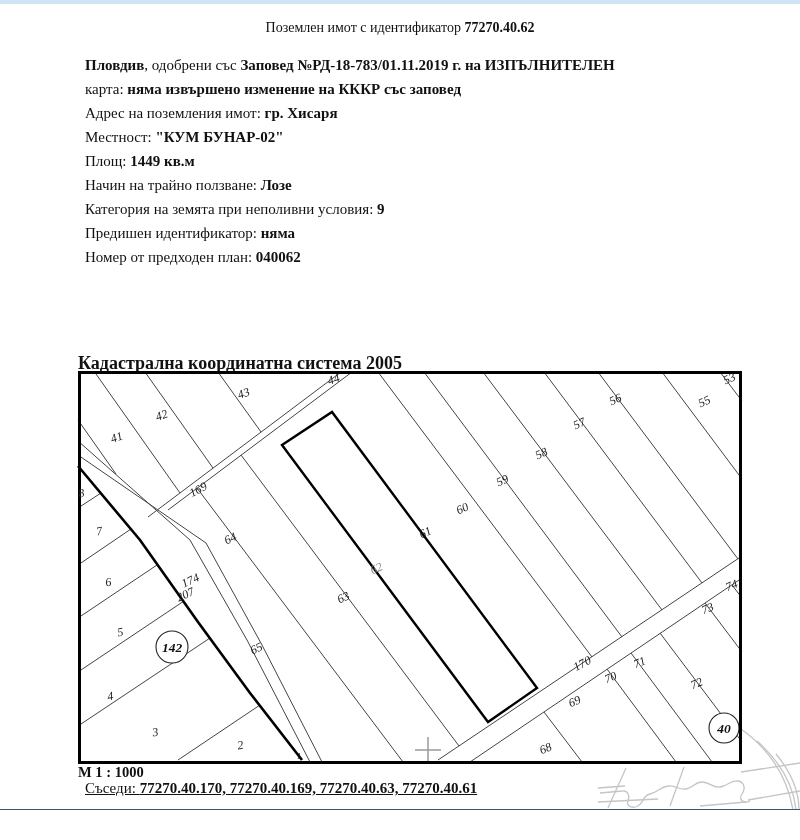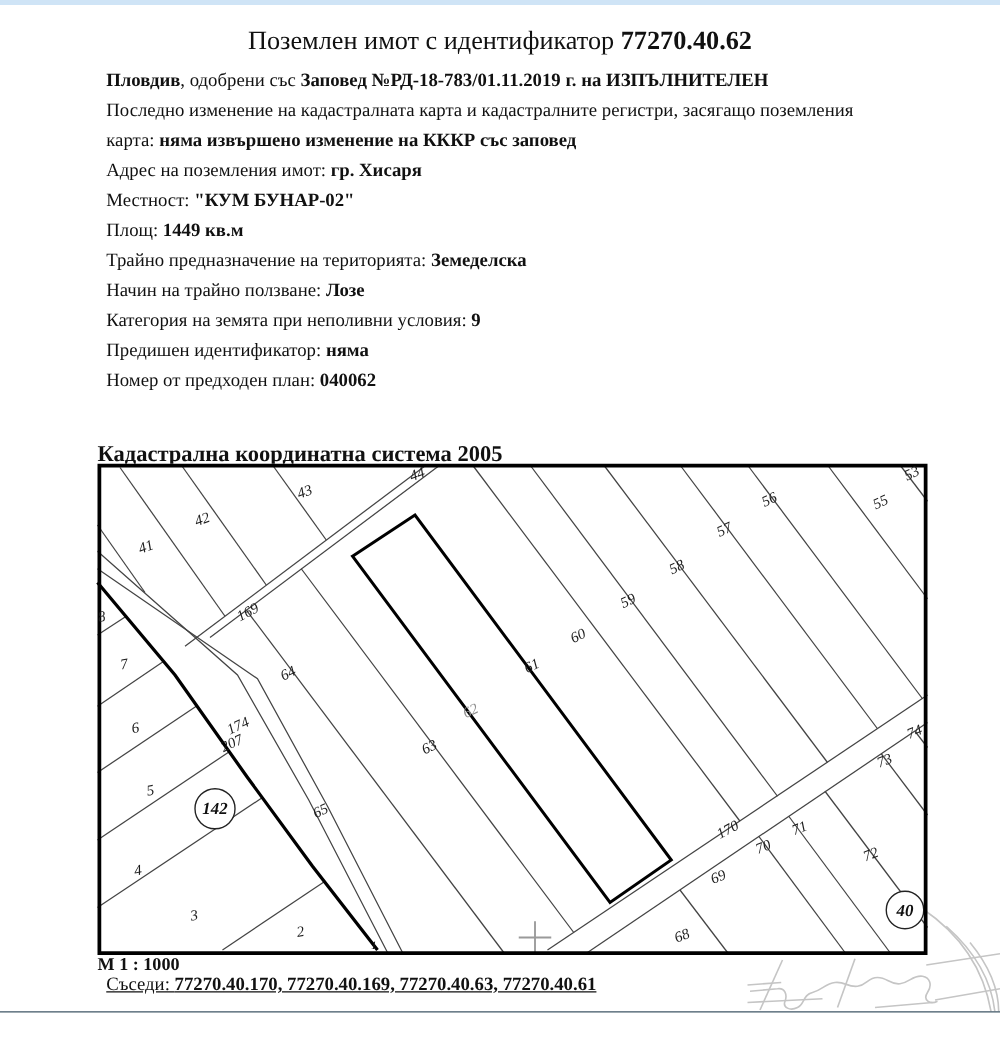--- a/index.html
+++ b/index.html
@@ -1,20 +1,20 @@
 <!DOCTYPE html>
 <html><head>
 <meta charset="utf-8">
 <style>
   html,body{margin:0;padding:0;background:#ffffff;}
   body{width:800px;height:840px;position:relative;overflow:hidden;
        font-family:"Liberation Serif","DejaVu Serif",serif;color:#111;}
   .topbar{position:absolute;left:0;top:0;width:800px;height:4px;}
   .title{position:absolute;left:0;top:20px;width:800px;text-align:center;
-         font-size:21px;}
+         font-size:14px;}
   .title .b{font-weight:bold;}
   .doc{position:absolute;left:85px;top:53px;width:662px;font-size:15px;
        line-height:24px;}
   .doc .tl{white-space:nowrap;}
   .doc .b{font-weight:bold;}
   .coordsys{position:absolute;left:78px;top:353px;font-size:18px;font-weight:bold;}
   .scale{position:absolute;left:78px;top:764px;width:664px;text-align:left;
          font-size:14.5px;font-weight:bold;}
   .neighbors{position:absolute;left:85px;top:780px;font-size:15px;text-decoration:underline;}
   .neighbors .b{font-weight:bold;}
@@ -32,26 +32,24 @@
 <body>
 
 <div class="topbar" style="background: rgb(207, 228, 246);"></div>
 
 <div class="title">
   <span>Поземлен имот с идентификатор </span><span class="b">77270.40.62</span>
 </div>
 
 <div class="doc">
     <div class="tl"><span class="b">Пловдив</span><span>, одобрени със </span><span class="b">Заповед №РД-18-783/01.11.2019 г. на ИЗПЪЛНИТЕЛЕН</span></div>
-    <div class="tl"><span>Последно изменение на кадастралната карта и кадастралните регистри, засягащо поземления</span></div>
     <div class="tl"><span>карта: </span><span class="b">няма извършено изменение на КККР със заповед</span></div>
     <div class="tl"><span>Адрес на поземления имот: </span><span class="b">гр. Хисаря</span></div>
     <div class="tl"><span>Местност: </span><span class="b">"КУМ БУНАР-02"</span></div>
     <div class="tl"><span>Площ: </span><span class="b">1449 кв.м</span></div>
-    <div class="tl"><span>Трайно предназначение на територията: </span><span class="b">Земеделска</span></div>
     <div class="tl"><span>Начин на трайно ползване: </span><span class="b">Лозе</span></div>
     <div class="tl"><span>Категория на земята при неполивни условия: </span><span class="b">9</span></div>
     <div class="tl"><span>Предишен идентификатор: </span><span class="b">няма</span></div>
     <div class="tl"><span>Номер от предходен план: </span><span class="b">040062</span></div>
   </div>
 
 <div class="coordsys">Кадастрална координатна система 2005</div>
 
 <svg width="800" height="840" viewBox="0 0 800 840" style="position:absolute;left:0;top:0;">
   <defs>

